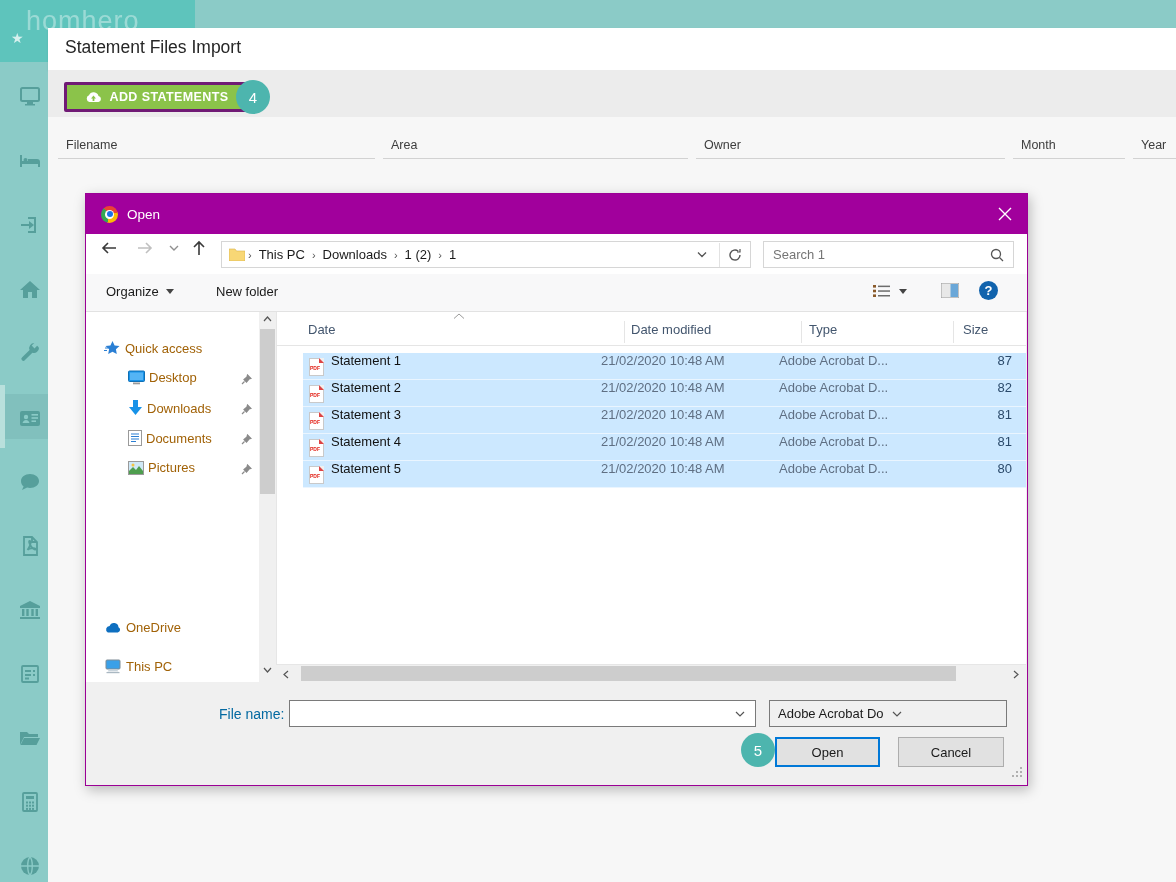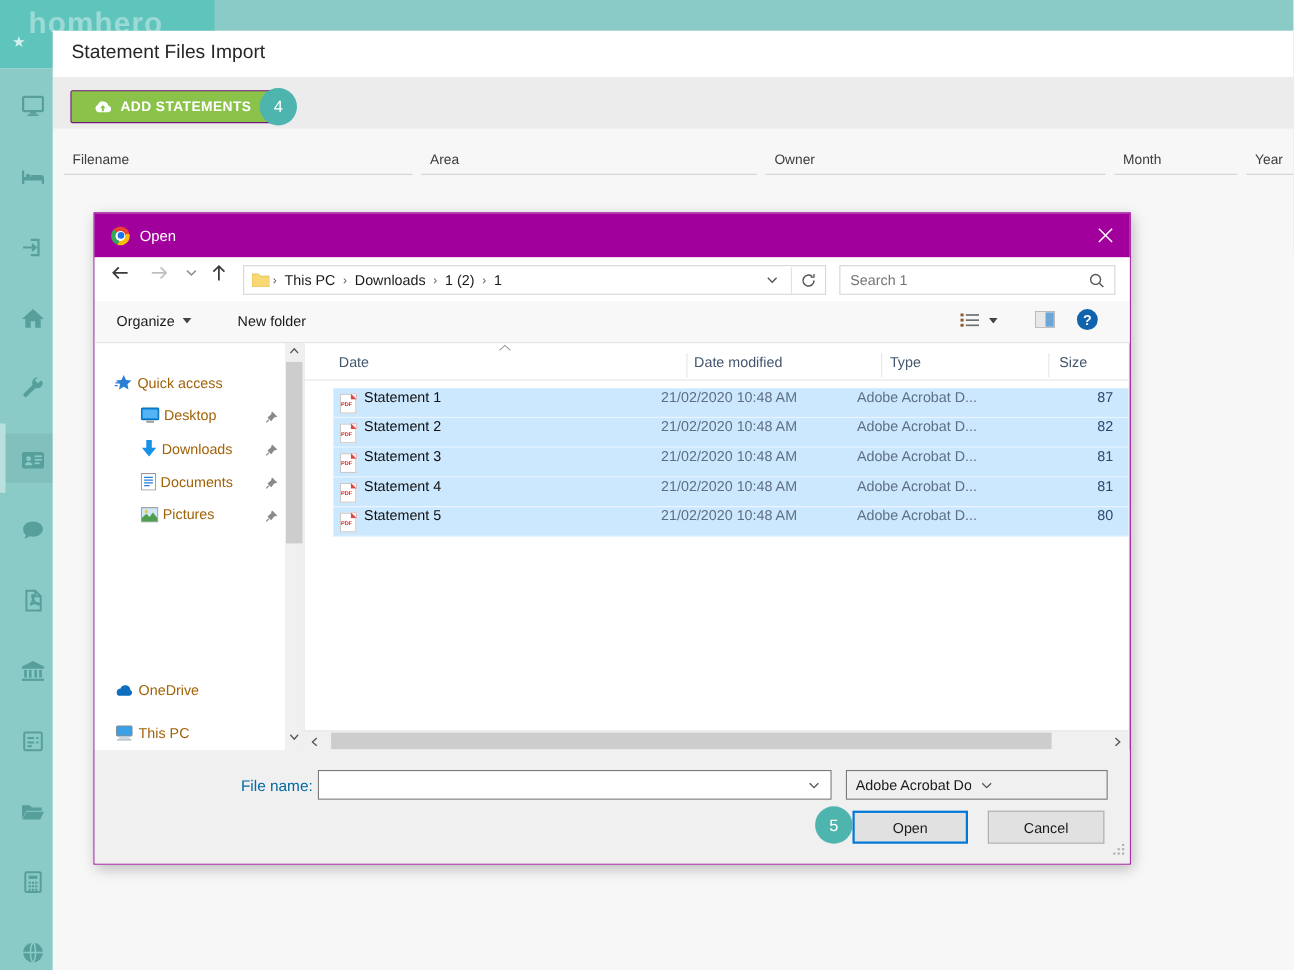--- a/index.html
+++ b/index.html
@@ -6,30 +6,30 @@
   body{font-family:"Liberation Sans","DejaVu Sans",sans-serif;background:#e9e9e9}
   #screen{position:relative;width:1176px;height:882px;overflow:hidden;background:#f0f0f0}
   .abs{position:absolute}
   svg{display:block}
 
   
   .topstrip{left:0;top:0;width:1176px;height:28px;background:#8bcbc7}
   .logoblock{left:0;top:0;width:195px;height:28px;background:#5ec4bc}
   .logoleft{left:0;top:0;width:48px;height:62px;background:#5ec4bc}
   .sidebar{left:0;top:62px;width:48px;height:820px;background:#8bcbc7}
-  .logotext{left:26px;top:6px;font-size:27px;font-weight:bold;color:rgba(255,255,255,.38);letter-spacing:1px}
+  .logotext{left:26px;top:6px;font-size:27px;font-weight:normal;color:rgba(255,255,255,.38);letter-spacing:1px}
   .logostar{left:11px;top:30px;color:rgba(255,255,255,.75);font-size:14px}
   .side-ico{left:18px;width:24px;height:24px;color:#569f9b}
   .side-active-bg{left:0;top:394px;width:48px;height:45px;background:rgba(0,60,60,.07)}
   .side-bar-ind{left:0;top:385px;width:5px;height:63px;background:#b9e0dc}
 
   .panelhead{left:48px;top:28px;width:1128px;height:42px;background:#ffffff;box-shadow:0 1px 2px rgba(0,0,0,.08)}
   .pagetitle{left:65px;top:37px;font-size:17.5px;color:#262626}
   .toolbar{left:48px;top:70px;width:1128px;height:47px;background:#ececec}
-  .addbtn{left:64px;top:82px;width:186px;height:30px;background:#8bc34a;border:1px solid #701a75;border-radius:2px;color:#fff;
+  .addbtn{left:64px;top:82px;width:186px;height:30px;background:#8bc34a;border:3px solid #701a75;border-radius:2px;color:#fff;
           display:flex;align-items:center;justify-content:center;gap:7px;font-size:12.5px;font-weight:bold;letter-spacing:.4px;cursor:pointer}
   .badge{width:34px;height:34px;border-radius:50%;background:#4db5ae;color:#fff;display:flex;align-items:center;justify-content:center;font-size:15px}
   .content{left:48px;top:117px;width:1128px;height:765px;background:#f7f7f7}
   .thead-cell{top:133px;height:26px;font-size:12.5px;color:#3d3d3d;border-bottom:1px solid #d2d2d2;padding-left:8px;line-height:24px;box-sizing:border-box}
 
   
   .dialog{left:85px;top:193px;width:941px;height:591px;background:#f0f0f0;border:1px solid #9b0095;box-shadow:2px 4px 12px rgba(0,0,0,.25)}
   .d-title{left:0;top:0;width:941px;height:40px;background:#a1009c;display:flex;align-items:center}
   .d-title-text{color:#fff;font-size:13.5px;margin-left:9px}
   .chrome-ico{width:17px;height:17px;border-radius:50%;margin-left:15px;position:relative;

